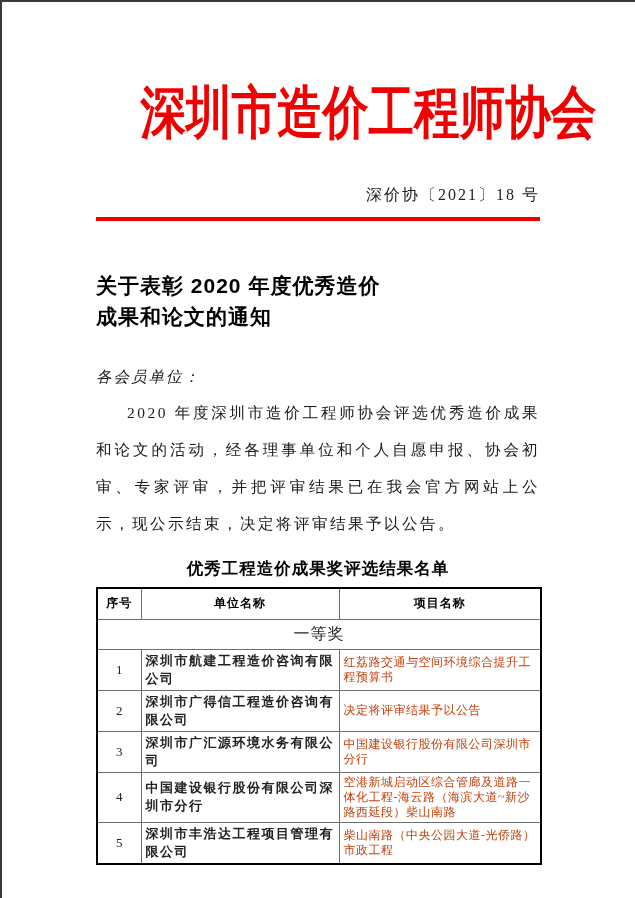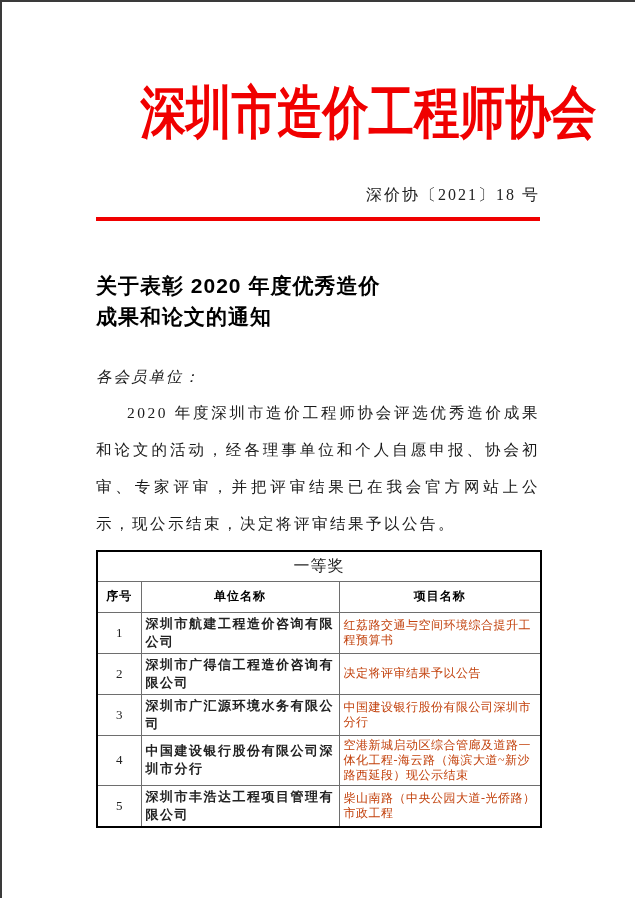--- a/index.html
+++ b/index.html
@@ -145,55 +145,56 @@
 
   <div class="notice-title">
     <div>关于表彰 2020 年度优秀造价</div>
     <div>成果和论文的通知</div>
   </div>
 
   <div class="salutation">各会员单位：</div>
 
   <div class="body-paragraph">2020 年度深圳市造价工程师协会评选优秀造价成果和论文的活动，经各理事单位和个人自愿申报、协会初审、专家评审，并把评审结果已在我会官方网站上公示，现公示结束，决定将评审结果予以公告。</div>
 
+  <div class="table-caption">优秀工程造价成果奖评选结果名单</div>
 
   <table class="results">
     <colgroup>
       <col class="c-no">
         <col class="c-unit">
         <col class="c-proj">
     </colgroup>
     <tbody>
       <tr>
-        <td class="award-row" colspan="3">一等奖</td>
-      </tr>
-      <tr>
         <th class="col-header">序号</th>
         <th class="col-header">单位名称</th>
         <th class="col-header">项目名称</th>
+      </tr>
+      <tr>
+        <td class="award-row" colspan="3">一等奖</td>
       </tr>
       <tr class="r-2line">
         <td class="cell-no">1</td>
         <td class="cell-unit">深圳市航建工程造价咨询有限公司</td>
         <td class="cell-proj">红荔路交通与空间环境综合提升工程预算书</td>
       </tr>
       <tr class="r-1line">
         <td class="cell-no">2</td>
         <td class="cell-unit">深圳市广得信工程造价咨询有限公司</td>
         <td class="cell-proj">决定将评审结果予以公告</td>
       </tr>
       <tr class="r-2line">
         <td class="cell-no">3</td>
         <td class="cell-unit">深圳市广汇源环境水务有限公司</td>
         <td class="cell-proj">中国建设银行股份有限公司深圳市分行</td>
       </tr>
       <tr class="r-3line">
         <td class="cell-no">4</td>
         <td class="cell-unit">中国建设银行股份有限公司深圳市分行</td>
-        <td class="cell-proj">空港新城启动区综合管廊及道路一体化工程-海云路（海滨大道~新沙路西延段）现公示结束</td>
+        <td class="cell-proj">空港新城启动区综合管廊及道路一体化工程-海云路（海滨大道~新沙路西延段）柴山南路</td>
       </tr>
       <tr class="r-last">
         <td class="cell-no">5</td>
         <td class="cell-unit">深圳市丰浩达工程项目管理有限公司</td>
         <td class="cell-proj">柴山南路（中央公园大道-光侨路）市政工程</td>
       </tr>
     </tbody>
   </table>
 
 </div>

